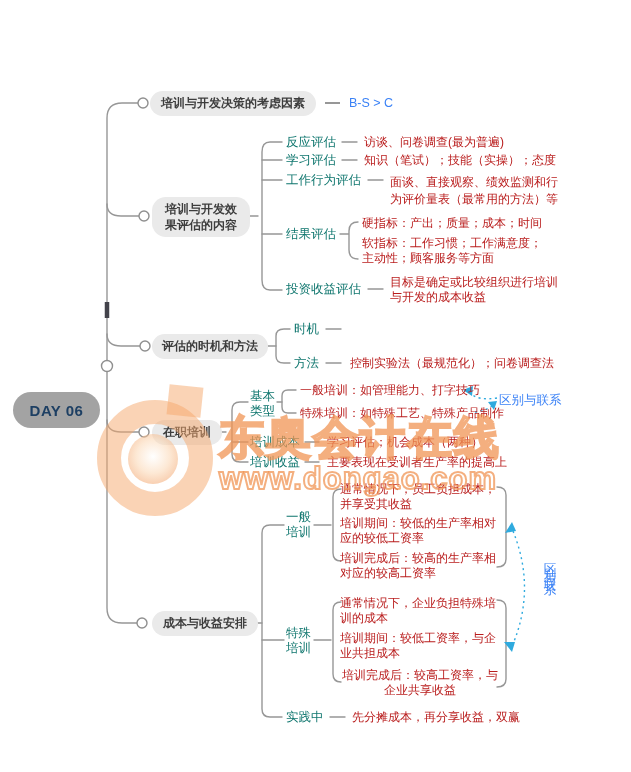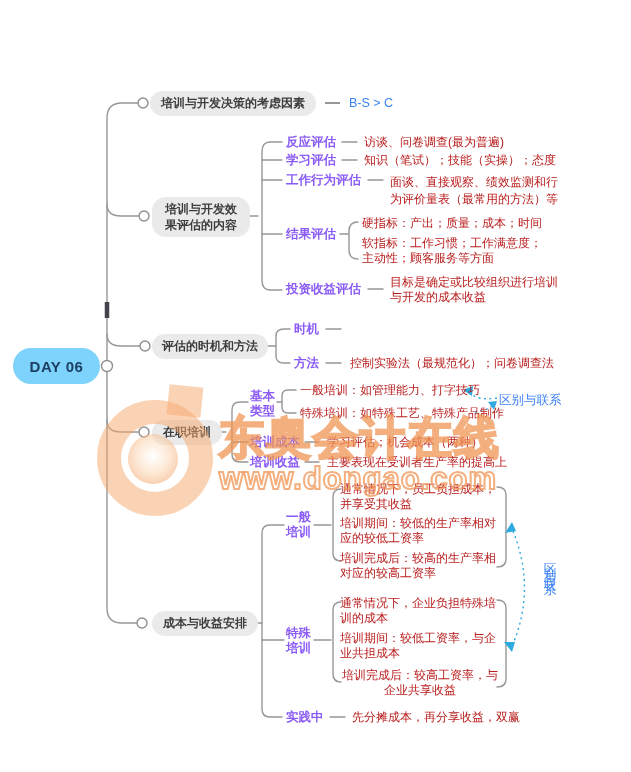--- a/index.html
+++ b/index.html
@@ -4,27 +4,27 @@
 <style>
   html,body{margin:0;padding:0;}
   body{font-family:"Liberation Sans","DejaVu Sans",sans-serif;}
   #canvas{position:relative;width:631px;height:772px;background:#ffffff;overflow:hidden;}
   #wires{position:absolute;left:0;top:0;z-index:1;}
   .abs{position:absolute;z-index:2;}
   .pill{display:inline-flex;align-items:center;justify-content:center;background:#eaeaea;border-radius:14px;
         color:#3d3d3d;font-weight:bold;font-size:12px;line-height:15px;padding:0 11px;height:25px;white-space:nowrap;}
   .pill.two{white-space:normal;text-align:center;line-height:16px;padding:4px 10px;height:auto;}
   .row{display:flex;align-items:center;}
-  .lbl{font-size:12.5px;font-weight:bold;color:#8b5cf6;line-height:14px;white-space:nowrap;}
+  .lbl{font-size:12.5px;font-weight:normal;color:#0f766e;line-height:14px;white-space:nowrap;}
   .lbl.two{white-space:normal;width:28px;line-height:15px;}
   .txt{font-size:12px;color:#b91c1c;line-height:15px;white-space:nowrap;}
   .txt.wrap{white-space:normal;}
   .dash{width:15px;height:1.5px;background:#979797;margin:0 9px;flex:0 0 auto;}
-  .day{display:flex;align-items:center;justify-content:center;background:#7dd3fc;border-radius:18px;
-       color:#1d3f63;font-weight:bold;font-size:15px;letter-spacing:.5px;}
+  .day{display:flex;align-items:center;justify-content:center;background:#a3a3a3;border-radius:18px;
+       color:#1d3f63;font-weight:bold;font-size:15px;letter-spacing:.5px;margin-top:44px;}
   .note{font-size:12.5px;color:#3b82f6;white-space:nowrap;}
   .note.vert{writing-mode:vertical-rl;letter-spacing:5px;white-space:normal;}
   
   #wm{position:absolute;left:0;top:0;width:631px;height:772px;z-index:3;pointer-events:none;}
   .wm-ring{position:absolute;left:97px;top:400px;width:116px;height:116px;border:24px solid #f5a76b;
            border-radius:50%;box-sizing:border-box;opacity:.5;}
   .wm-ball{position:absolute;left:128px;top:434px;width:50px;height:50px;border-radius:50%;opacity:.55;
            background:radial-gradient(circle at 50% 45%, #ffffff 0%, #fbd6b2 45%, #f2a066 80%);}
   .wm-stem{position:absolute;left:168px;top:386px;width:34px;height:30px;background:#f5a76b;opacity:.5;transform:rotate(6deg);}
   .wm-t1{position:absolute;left:219px;top:408px;font-size:45px;font-weight:bold;letter-spacing:2px;

